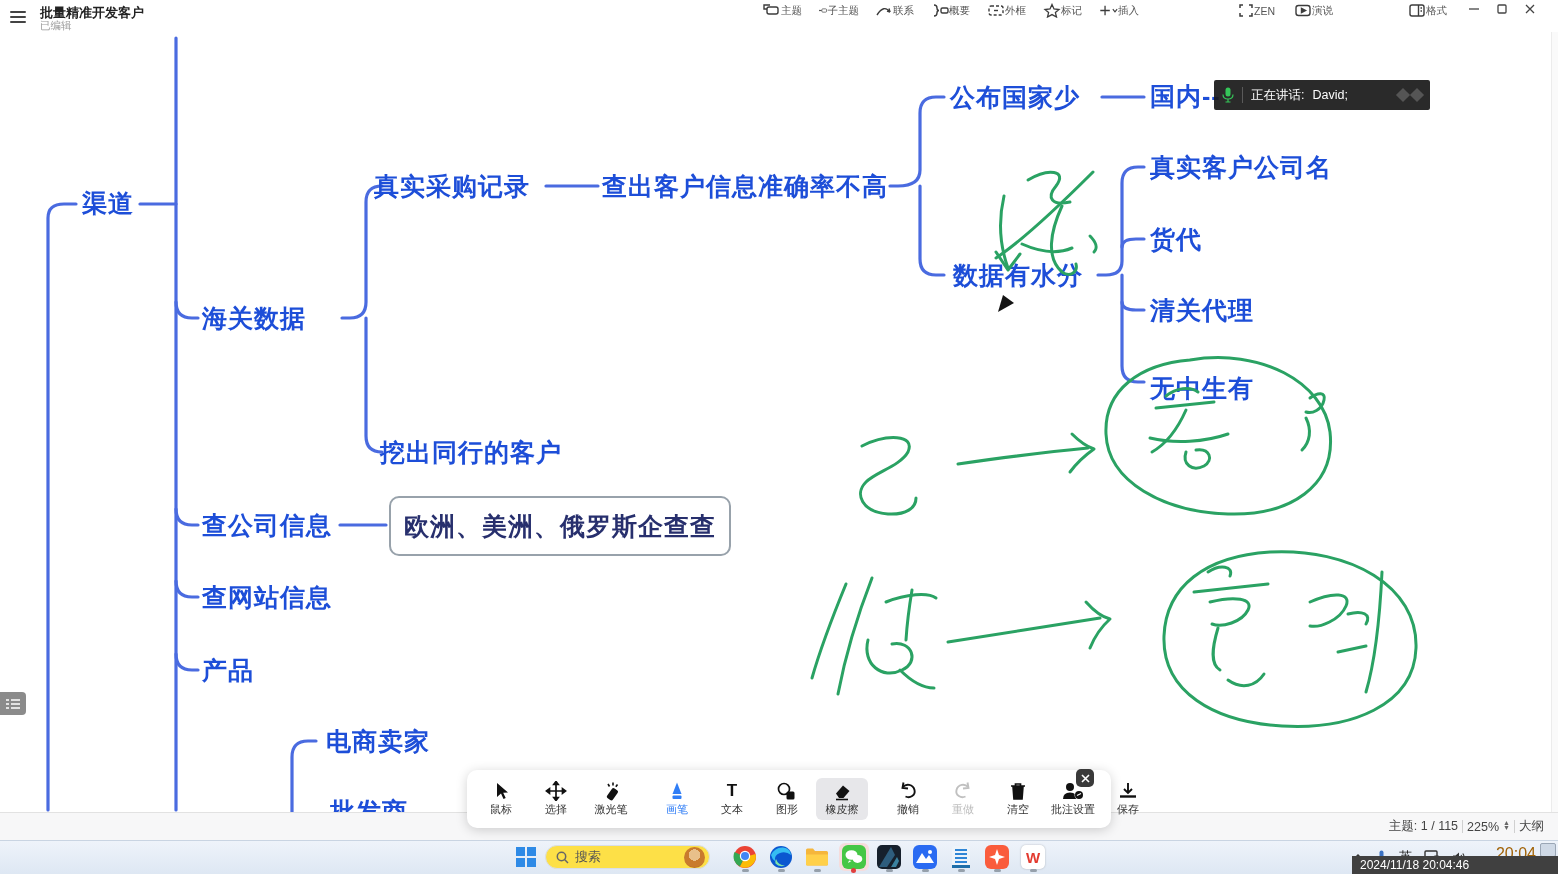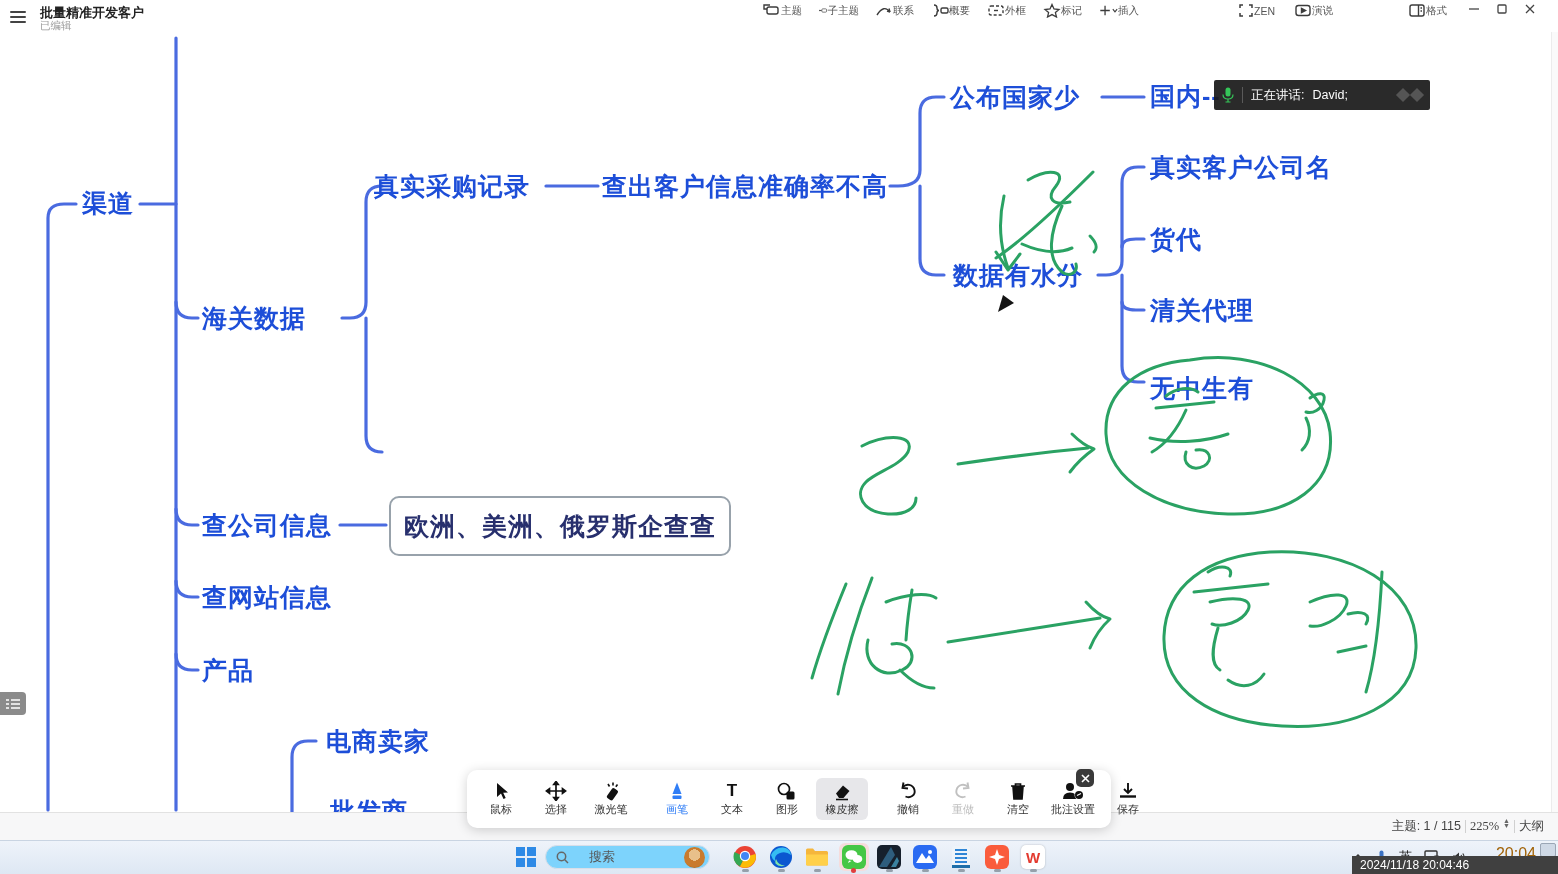--- a/index.html
+++ b/index.html
@@ -49,30 +49,30 @@
   .dt-item.blue .lbl{color:#2f7df6;}
   .dt-item.dim .lbl{color:#bdbdbd;}
   .dt-sep{width:1px;height:34px;background:#e0e0e0;margin:0 4px;}
   .dt-close{left:1076px;top:769px;width:18px;height:18px;background:#3a3a3a;border-radius:5px;
             display:flex;align-items:center;justify-content:center;z-index:75;}
   
   .statusbar{left:0;top:812px;width:1558px;height:28px;background:#f7f7f8;border-top:1px solid #e2e2e2;
              display:flex;align-items:center;justify-content:flex-end;gap:4px;padding-right:14px;
              box-sizing:border-box;z-index:50;font-size:12.5px;color:#444;}
   .sb-sep{width:1px;height:13px;background:#d0d0d0;}
-  .zoomctl{display:flex;align-items:flex-start;gap:4px;font-family:Liberation Serif, serif;}
+  .zoomctl{display:flex;align-items:flex-start;gap:4px;}
   .chev{display:flex;flex-direction:column;line-height:5px;font-size:7px;color:#666;}
   
   .taskbar{left:0;top:840px;width:1558px;height:34px;
            background:linear-gradient(180deg,#eef3fa,#dde7f3);border-top:1px solid #c9d4e2;
            z-index:80;}
   .ticon{position:absolute;top:845px;width:24px;height:24px;z-index:82;}
   .ind{position:absolute;top:869px;width:7px;height:3px;border-radius:2px;background:#96a0ab;z-index:82;}
-  .searchpill{left:545px;top:845px;width:165px;height:24px;background:#7dd3fc;border:1px solid #d8dee8;
-              border-radius:13px;display:flex;align-items:center;gap:20px;padding:0 4px 0 10px;
+  .searchpill{left:545px;top:845px;width:165px;height:24px;background:#fde047;border:1px solid #d8dee8;
+              border-radius:13px;display:flex;align-items:center;gap:6px;padding:0 4px 0 10px;
               box-sizing:border-box;z-index:82;}
   .searchpill .lbl{font-size:13px;color:#555;flex:1;}
   .food{width:21px;height:21px;border-radius:50%;
         background:radial-gradient(circle at 50% 38%,#e8c08a 0 34%,#c97b2d 34% 68%,#8a4a12 100%);}
   .tray{position:absolute;top:848px;display:flex;align-items:center;gap:12px;z-index:82;}
   .time{position:absolute;left:1490px;top:845px;width:46px;font-size:16px;color:#a16207;text-align:right;z-index:82;}
   .tooltip{position:absolute;left:1352px;top:856px;width:206px;height:18px;background:#404040;color:#fff;
            font-size:12px;display:flex;align-items:center;padding-left:8px;box-sizing:border-box;z-index:90;}
   .wps{width:24px;height:24px;background:#fff;border-radius:5px;display:flex;align-items:center;
        justify-content:center;font-weight:bold;color:#e33a2f;font-size:15px;box-shadow:0 0 2px rgba(0,0,0,.25);}
@@ -111,20 +111,21 @@
   <div class="node" style="left:202px;top:318px">海关数据</div>
   <div class="node" style="left:374px;top:186px">真实采购记录</div>
   <div class="node" style="left:602px;top:186px">查出客户信息准确率不高</div>
   <div class="node" style="left:950px;top:97px">公布国家少</div>
   <div class="node" style="left:1150px;top:96px">国内--</div>
   <div class="node" style="left:953px;top:275px">数据有水分</div>
   <div class="node" style="left:1150px;top:167px">真实客户公司名</div>
   <div class="node" style="left:1150px;top:239px">货代</div>
   <div class="node" style="left:1150px;top:310px">清关代理</div>
   <div class="node" style="left:1150px;top:388px">无中生有</div>
+  <div class="node" style="left:380px;top:452px">挖出同行的客户</div>
   <div class="node" style="left:202px;top:525px">查公司信息</div>
   <div class="abs boxnode">
     <span class="node-in">欧洲、美洲、俄罗斯企查查</span>
   </div>
   <div class="node" style="left:202px;top:597px">查网站信息</div>
   <div class="node" style="left:202px;top:670px">产品</div>
   <div class="node" style="left:326px;top:741px">电商卖家</div>
   <div class="node" style="left:330px;top:811px">批发商</div>
 
   <svg class="layer" width="1558" height="874" style="z-index:20">

